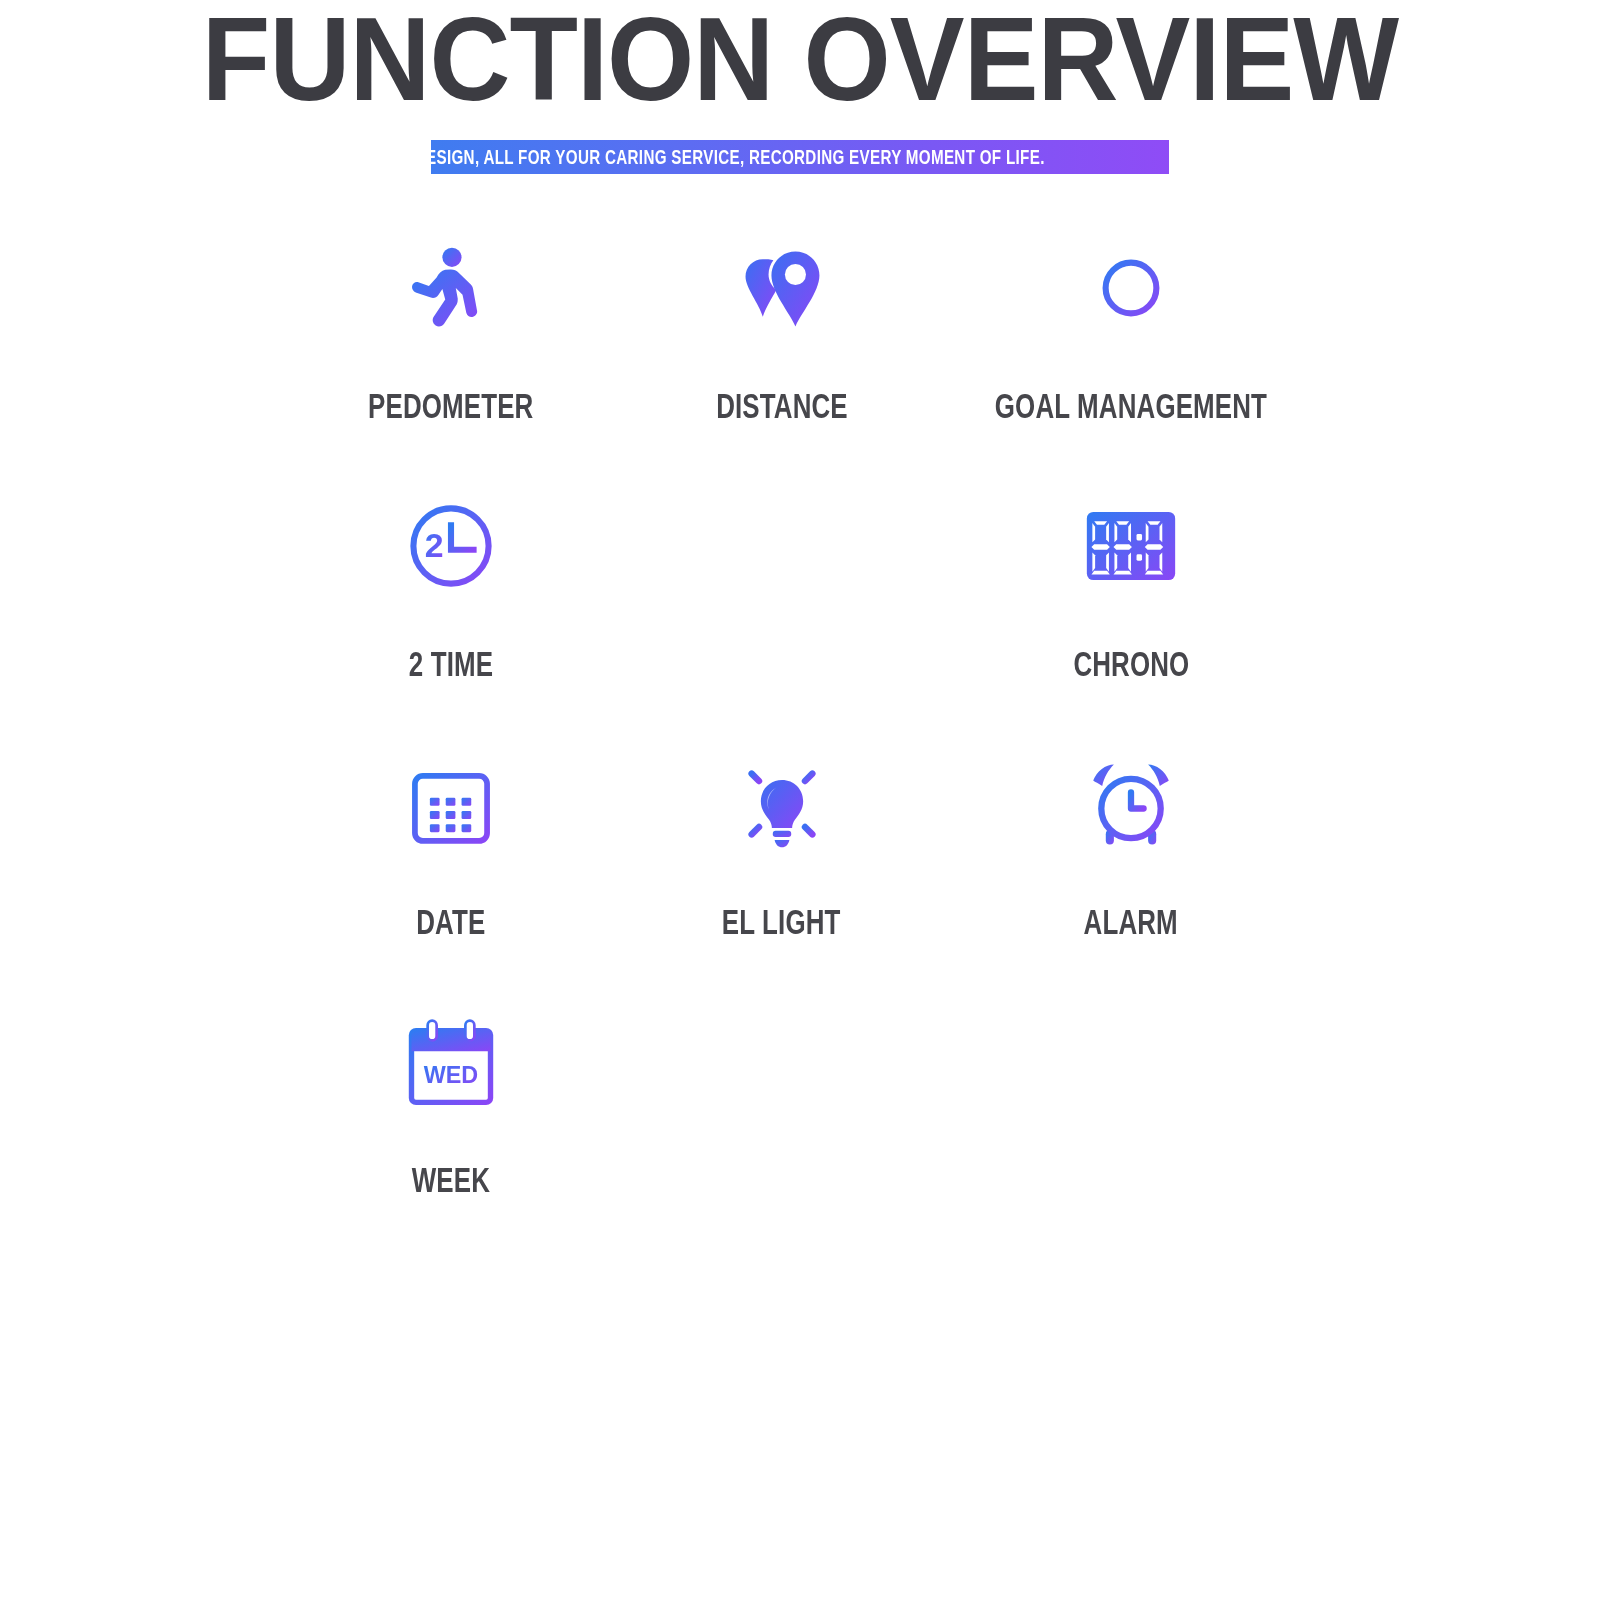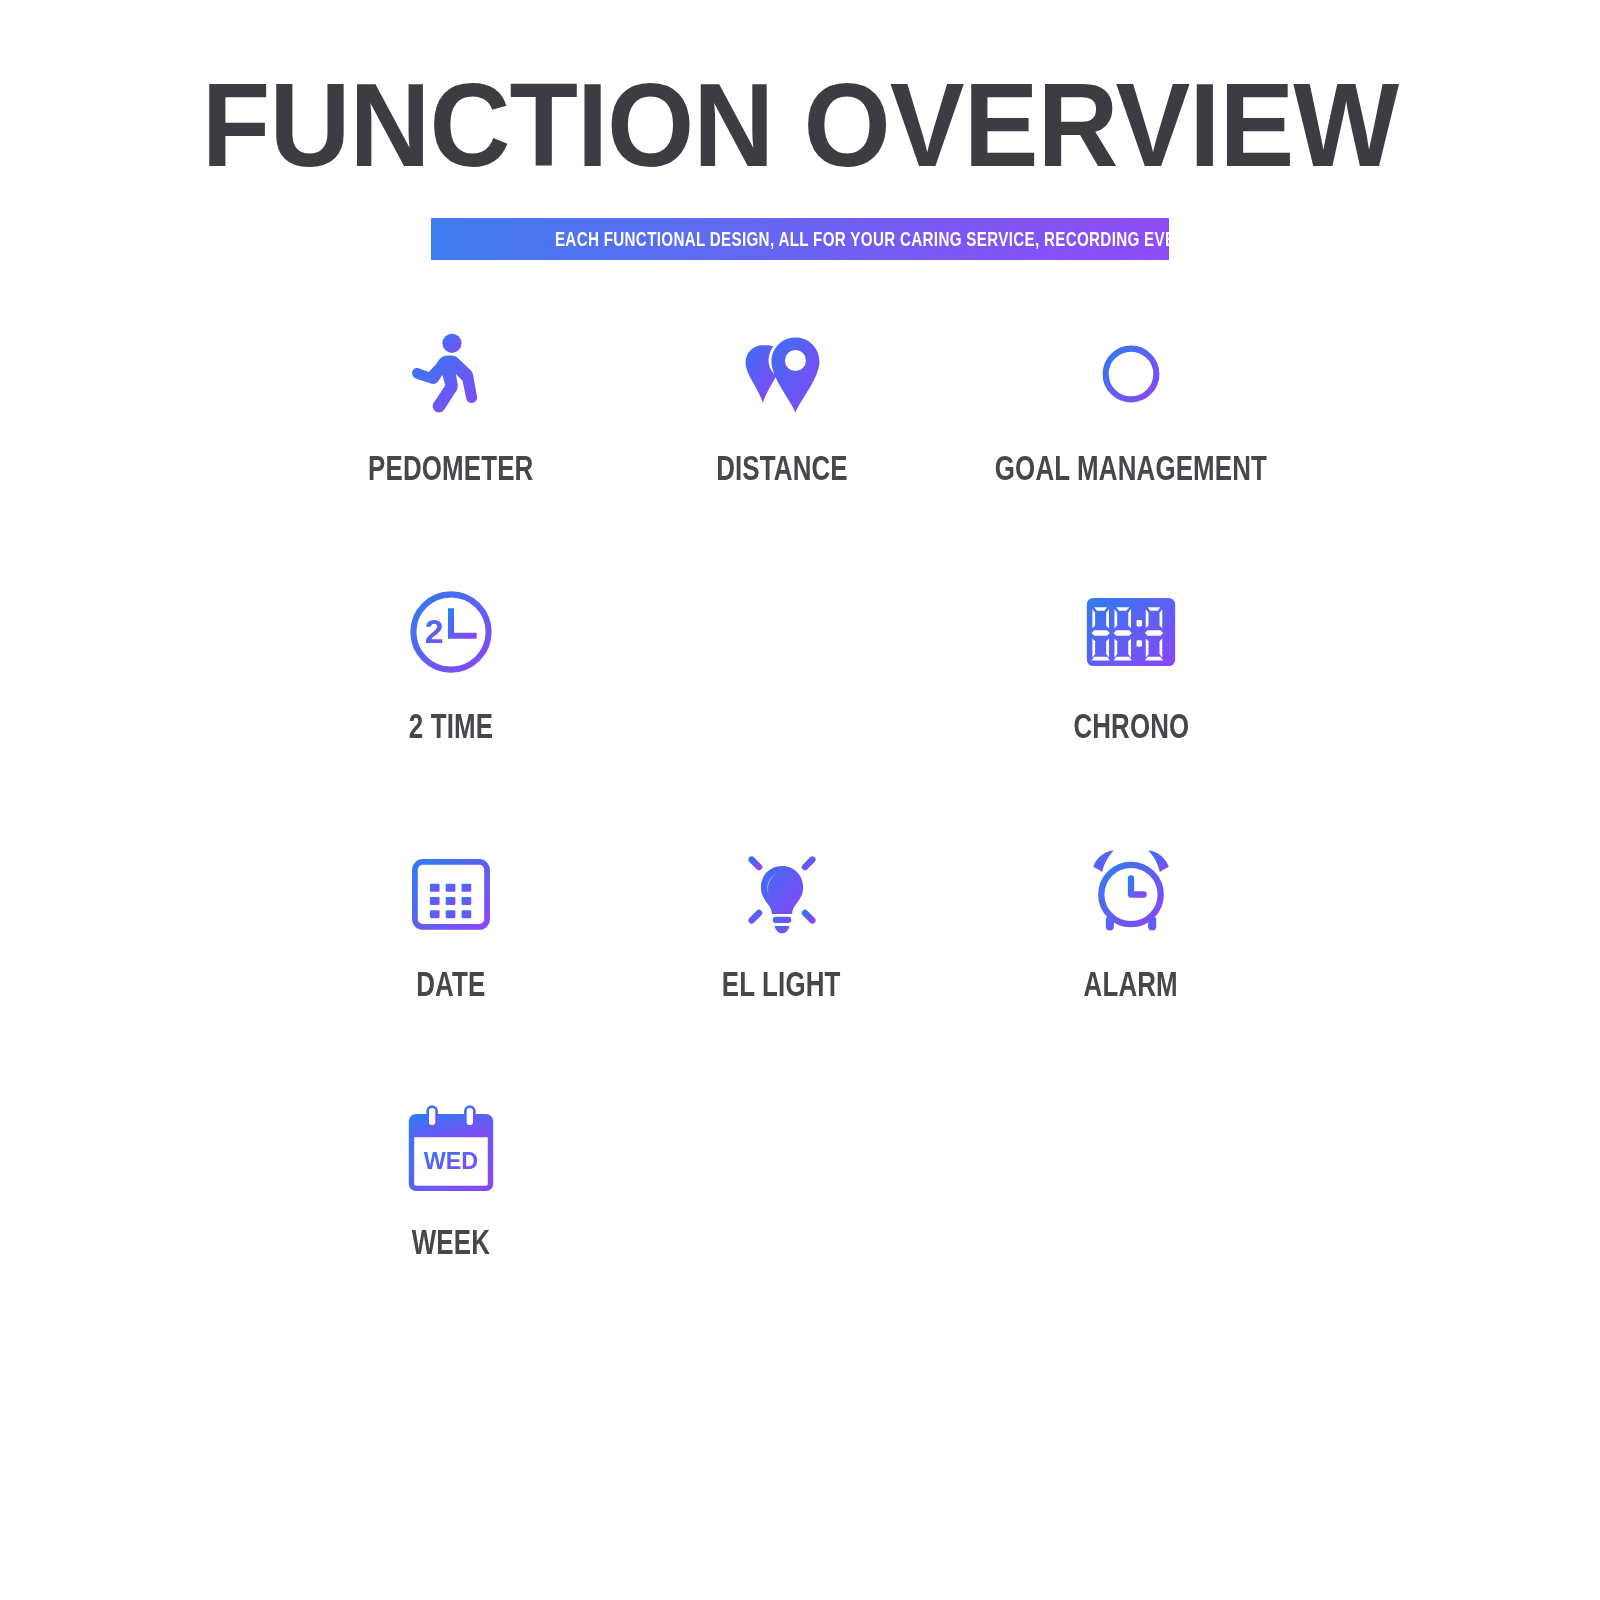--- a/index.html
+++ b/index.html
@@ -5,37 +5,37 @@
   html,body{margin:0;padding:0;}
   body{
     width:1600px;height:1600px;
     background:#ffffff;
     font-family:"Liberation Sans", sans-serif;
     overflow:hidden;
   }
   .page{position:relative;width:1600px;height:1600px;}
 
   
-  .header{padding-top:66px;text-align:center;}
+  .header{text-align:center;}
   .title{
     font-family:"Liberation Sans", sans-serif;
     font-weight:bold;
     font-size:118px;
     line-height:1.0;
     letter-spacing:-1px;
     color:#3c3c42;
     transform:scaleX(0.95);
     transform-origin:center;
     white-space:nowrap;
   }
   .subtitle-wrap{
-    margin:34px auto 0 auto;
-    width:738px;height:42px;
+    margin:22px auto 0 auto;
+    width:738px;height:34px;
     background:linear-gradient(90deg,#3f7cf0 0%,#5a6ef2 32%,#7a58f4 68%,#8f4cf6 100%);
-    display:flex;align-items:center;justify-content:flex-start;
+    display:flex;align-items:center;justify-content:flex-end;
   }
   .subtitle{
     color:#ffffff;
     font-size:20px;
     font-weight:bold;
     letter-spacing:0.4px;
     transform:scaleX(0.76);
     transform-origin:center;
     white-space:nowrap;
   }
@@ -47,20 +47,21 @@
     width:1030px;
     padding-top:52px;
     display:grid;
     grid-template-columns:repeat(3,1fr);
     grid-auto-rows:258px;
   }
   .cell{
     display:flex;flex-direction:column;
     align-items:center;justify-content:flex-start;
     padding-top:10px;
+    gap:24px;
   }
   .cell.empty{visibility:hidden;}
   .icon-box{
     width:104px;height:104px;
     display:flex;align-items:center;justify-content:center;
   }
   .icon-box svg{display:block;}
   .label{
     margin-top:22px;
     color:#46464b;

